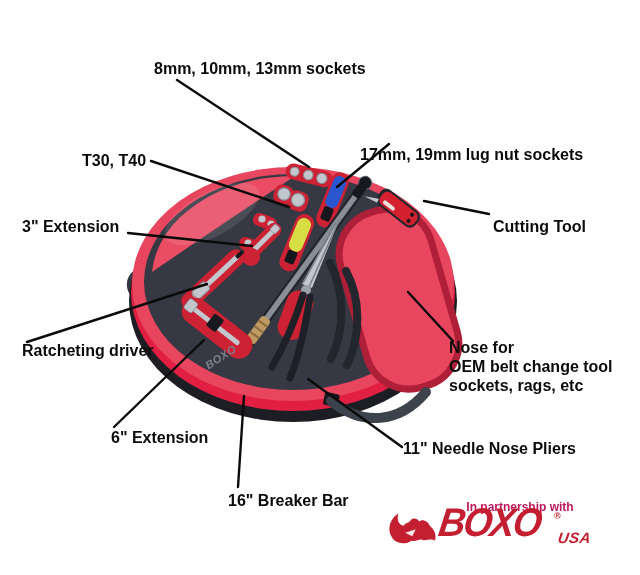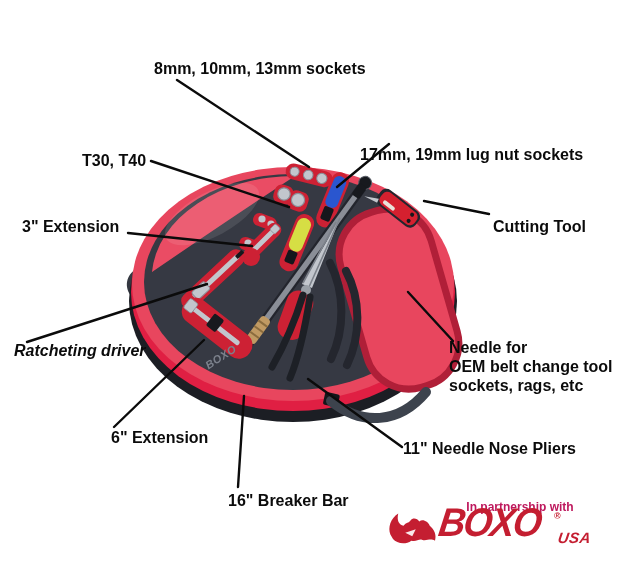--- a/index.html
+++ b/index.html
@@ -15,21 +15,21 @@
   .stage{position:relative;width:640px;height:575px;background:var(--background);overflow:hidden;}
   .stage svg.scene{position:absolute;left:0;top:0;}
   .lbl{position:absolute;font-weight:bold;font-size:16px;color:var(--label_black);white-space:nowrap;line-height:18px;}
   .lbl.multiline{white-space:normal;line-height:19px;width:190px;}
   
   .lbl-sockets{left:154px;top:60px;text-align:right;}
   .lbl-lug{left:360px;top:122px;margin-top:24px;}
   .lbl-torx{left:82px;top:152px;}
   .lbl-ext3{left:22px;top:218px;}
   .lbl-cutting{left:493px;top:202px;margin-top:16px;}
-  .lbl-ratchet{left:14px;top:342px;font-style:italic;}
+  .lbl-ratchet{left:22px;top:342px;}
   .lbl-space{left:449px;top:338px;}
   .lbl-ext6{left:111px;top:429px;}
   .lbl-pliers{left:403px;top:440px;}
   .lbl-breaker{left:228px;top:492px;}
   
   .logo{position:absolute;left:384px;top:496px;width:250px;height:70px;}
   .logo .partnership{position:absolute;left:56px;top:4px;width:160px;text-align:center;font-size:12px;font-weight:bold;color:#be185d;}
   .logo .rhino{position:absolute;left:2px;top:13px;}
   .logo .wordmark{position:absolute;left:52px;top:8px;font-size:37px;font-weight:bold;font-style:italic;color:var(--logo_red);letter-spacing:-2px;transform:skewX(-8deg) scaleY(1.08);transform-origin:left bottom;}
   .logo .reg{position:absolute;left:170px;top:15px;font-size:9px;font-weight:bold;color:var(--logo_red);}
@@ -171,21 +171,21 @@
     </g>
   </svg>
 
   <div class="lbl lbl-sockets">8mm, 10mm, 13mm sockets</div>
   <div class="lbl lbl-lug">17mm, 19mm lug nut sockets</div>
   <div class="lbl lbl-torx">T30, T40</div>
   <div class="lbl lbl-ext3">3" Extension</div>
   <div class="lbl lbl-cutting">Cutting Tool</div>
   <div class="lbl lbl-ratchet">Ratcheting driver</div>
   <div class="lbl lbl-space multiline">
-    <div>Needle for</div>
+    <div>Nose for</div>
     <div>OEM belt change tool</div>
     <div>sockets, rags, etc</div>
   </div>
   <div class="lbl lbl-ext6">6" Extension</div>
   <div class="lbl lbl-pliers">11" Needle Nose Pliers</div>
   <div class="lbl lbl-breaker">16" Breaker Bar</div>
 
   <div class="logo">
     <div class="partnership">In partnership with</div>
     <svg class="rhino" width="56" height="44" viewBox="0 0 64 48">

